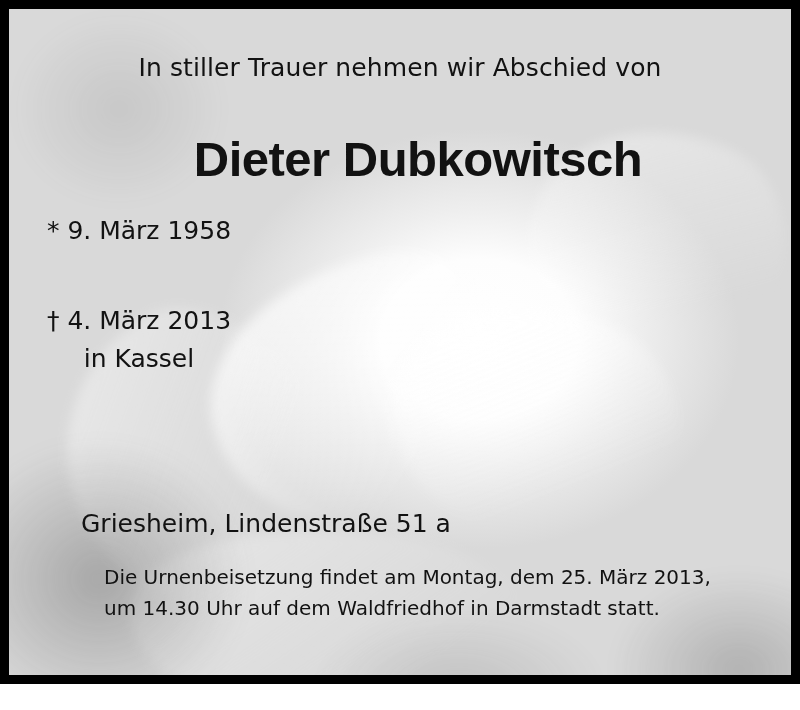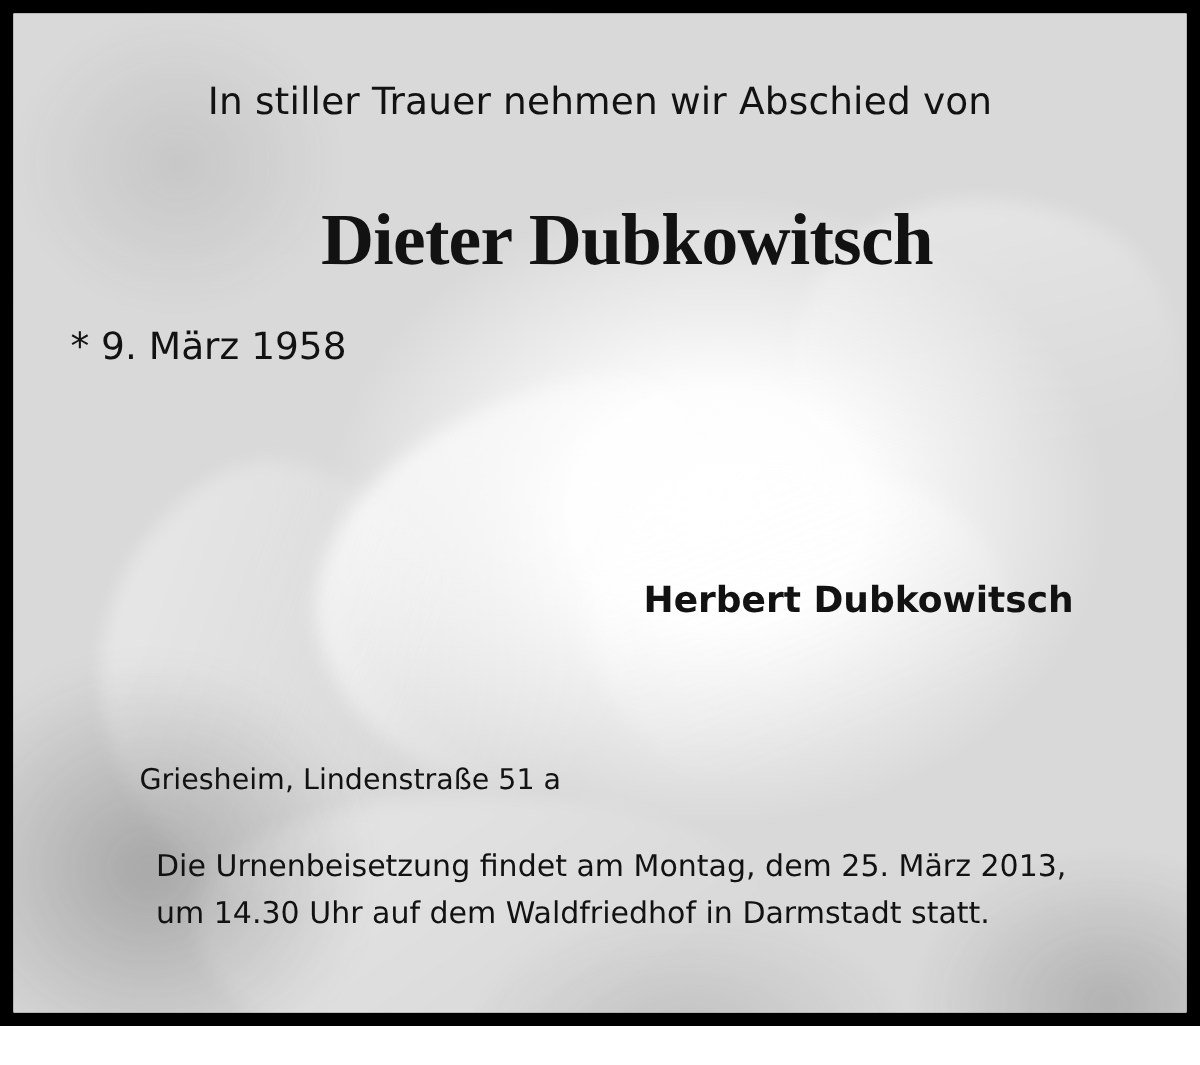--- a/index.html
+++ b/index.html
@@ -65,21 +65,21 @@
     text-align: center;
     font-size: 25px;
     letter-spacing: .1px;
   }
   .name {
     position: absolute;
     top: 122px;
     left: 0;
     right: 0;
     text-align: center;
-    font-family: Liberation Serif, serif;
+    font-family: Liberation Sans, sans-serif;
     font-weight: bold;
     font-size: 49px;
     letter-spacing: -0.5px;
     padding-left: 36px;
   }
   .dates {
     position: absolute;
     top: 203px;
     left: 0;
     right: 0;
@@ -101,22 +101,22 @@
     top: 372px;
     left: 420px;
     font-family: "DejaVu Sans", sans-serif;
     font-weight: bold;
     font-size: 24px;
     line-height: 1.65;
   }
   .address {
     position: absolute;
     top: 500px;
-    left: 84px;
-    font-size: 19px;
+    left: 72px;
+    font-size: 25px;
   }
   .details {
     position: absolute;
     top: 553px;
     left: 84px;
     right: 60px;
     font-size: 20px;
     line-height: 1.53;
     margin-left: 11px;
   }
@@ -139,23 +139,26 @@
 
   <div class="content">
     <div class="line-intro">In stiller Trauer nehmen wir Abschied von</div>
 
     <div class="name">Dieter Dubkowitsch</div>
 
     <div class="dates">
       <div class="date-col">
         <span class="top">* 9. März 1958</span>
       </div>
+      <div class="date-col">
+        <span class="top">† 4. März 2013</span>
+        <span class="bottom">in Kassel</span>
+      </div>
     </div>
 
     <div class="mourners">
-      <div>Herbert Dubkowitsch</div>
     </div>
 
     <div class="address">Griesheim, Lindenstraße 51 a</div>
 
     <div class="details">Die Urnenbeisetzung findet am Montag, dem 25. März 2013, um 14.30 Uhr auf dem Waldfriedhof in Darmstadt statt.</div>
   </div>
 </div>
 
 </body></html>

